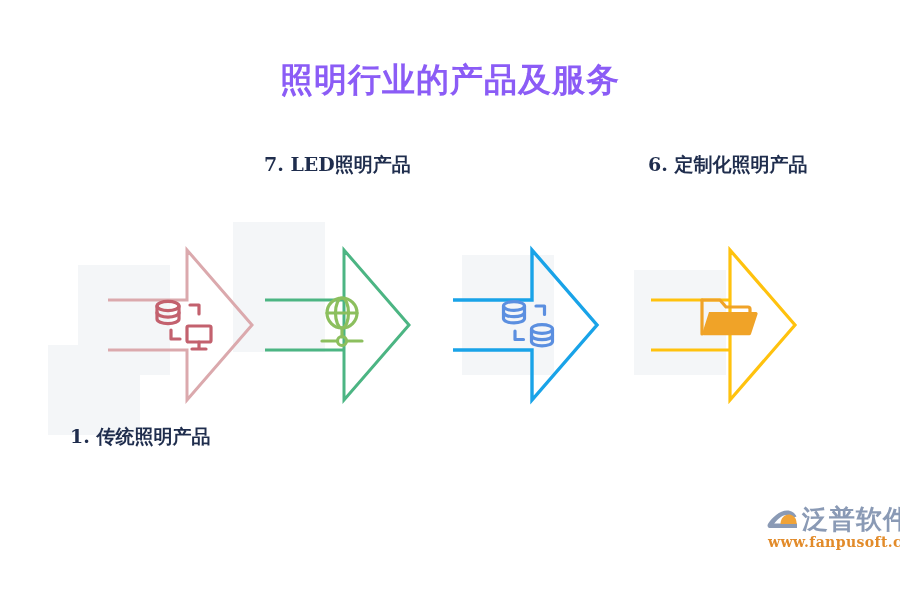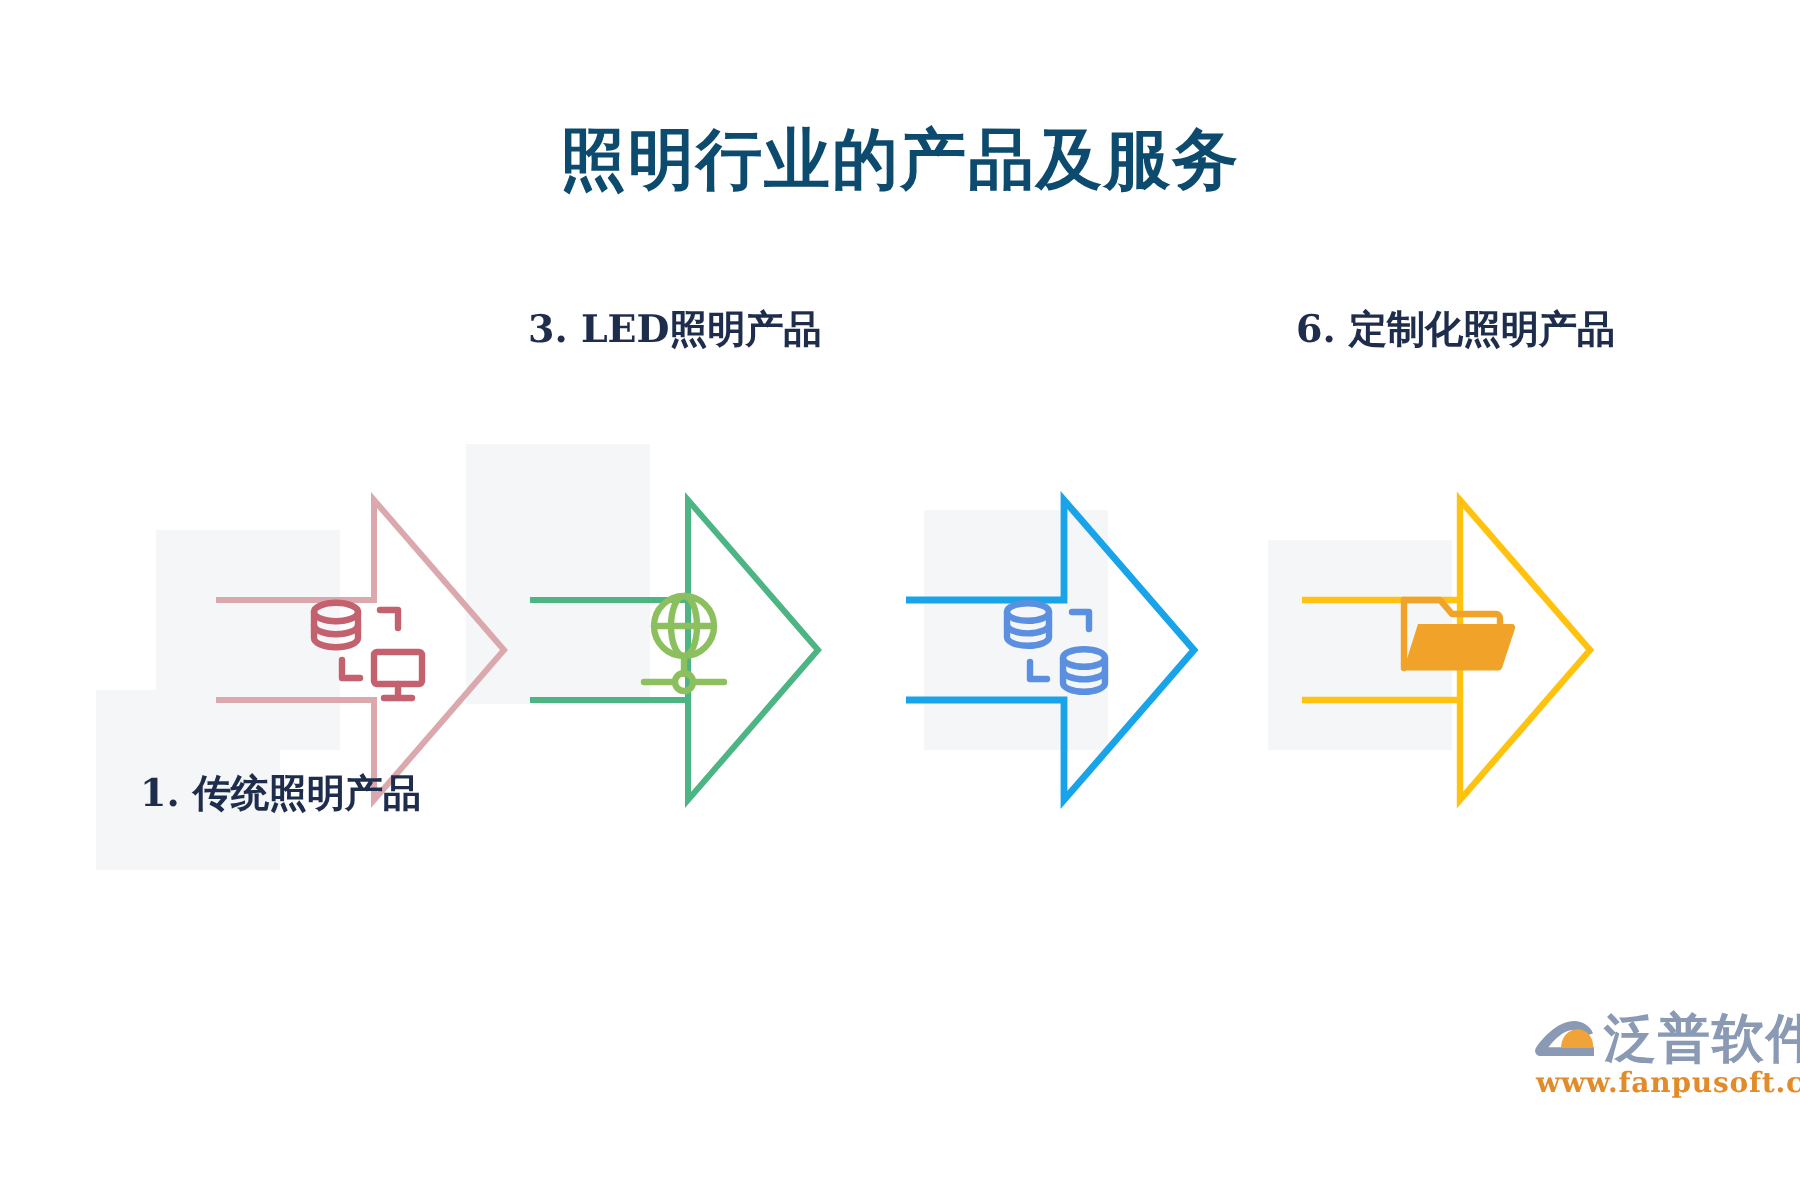--- a/index.html
+++ b/index.html
@@ -21,21 +21,21 @@
   
   #page-title {
     position: absolute;
     left: 0;
     top: 58px;
     width: 900px;
     text-align: center;
     font-family: "DejaVu Sans", "Liberation Sans", sans-serif;
     font-size: 33px;
     font-weight: bold;
-    color: #0c4a6e;
+    color: #8b5cf6;
     letter-spacing: 1px;
     white-space: nowrap;
   }
 
   
   .bg-block {
     position: absolute;
     background: #f4f6f8;
   }
 
@@ -195,25 +195,25 @@
       <svg viewBox="0 0 64 64" width="64" height="64">
 
         <path d="M6 12 h18 l6 7 h22 a2 2 0 0 1 2 2 v6" fill="none" stroke="#f0a328" stroke-width="3.2" stroke-linecap="round" stroke-linejoin="round"></path>
         <path d="M6 12 v34" fill="none" stroke="#f0a328" stroke-width="3.2" stroke-linecap="round"></path>
 
         <path d="M6 46 L13 24 h47 a1.6 1.6 0 0 1 1.5 2.2 L55 46 a1.8 1.8 0 0 1 -1.7 1.2 H7.6 Z" fill="#f0a328"></path>
       </svg>
     </div>
   </div>
 
-  <div class="caption" style="left:264px; top:152px;">3.    LED照明产品</div>
+  <div class="caption" style="left:264px; top:152px;">7.    LED照明产品</div>
 
   <div class="caption" style="left:648px; top:152px;">6. 定制化照明产品</div>
 
-  <div class="caption" style="left:70px; top:384px;">1.  传统照明产品</div>
+  <div class="caption" style="left:70px; top:424px;">1.  传统照明产品</div>
 
 
   <div id="logo">
     <div id="logo-mark">
       <svg viewBox="0 0 34 28" width="34" height="28">
 
         <path d="M31 24 H4.5 C1.8 24 0.6 21.6 2.4 19.2 C6.5 13.6 13.5 6.5 21 6.5 C25.5 6.5 29 9 30.5 12.6 L25.5 14.6 C24.3 12.2 22.6 11 20.4 11 C15.8 11 11 16 8.2 19.6 H31 Z" fill="#8a9ab5"></path>
 
         <path d="M14.5 20 C14.5 14.6 18.3 10.6 22.7 10.6 C26.3 10.6 29.2 13 30.2 16.4 L30.8 20 Z" fill="#f0a338"></path>
       </svg>

